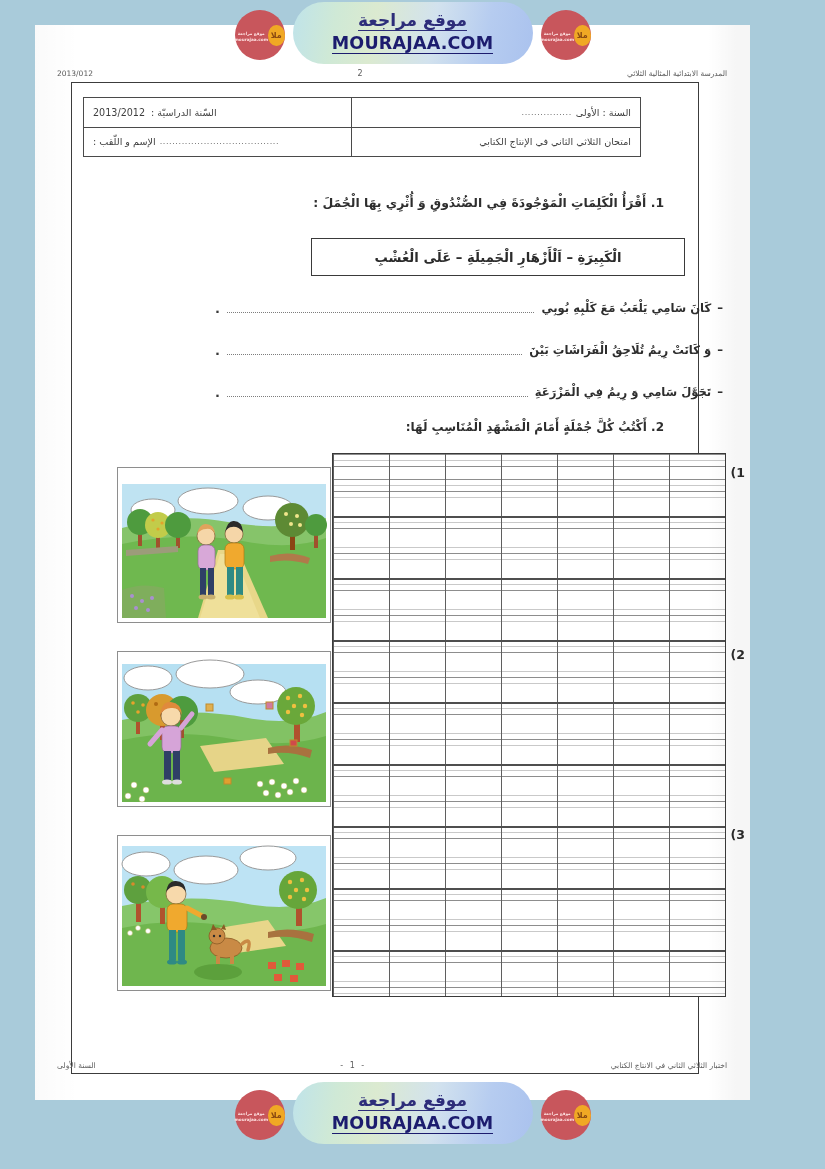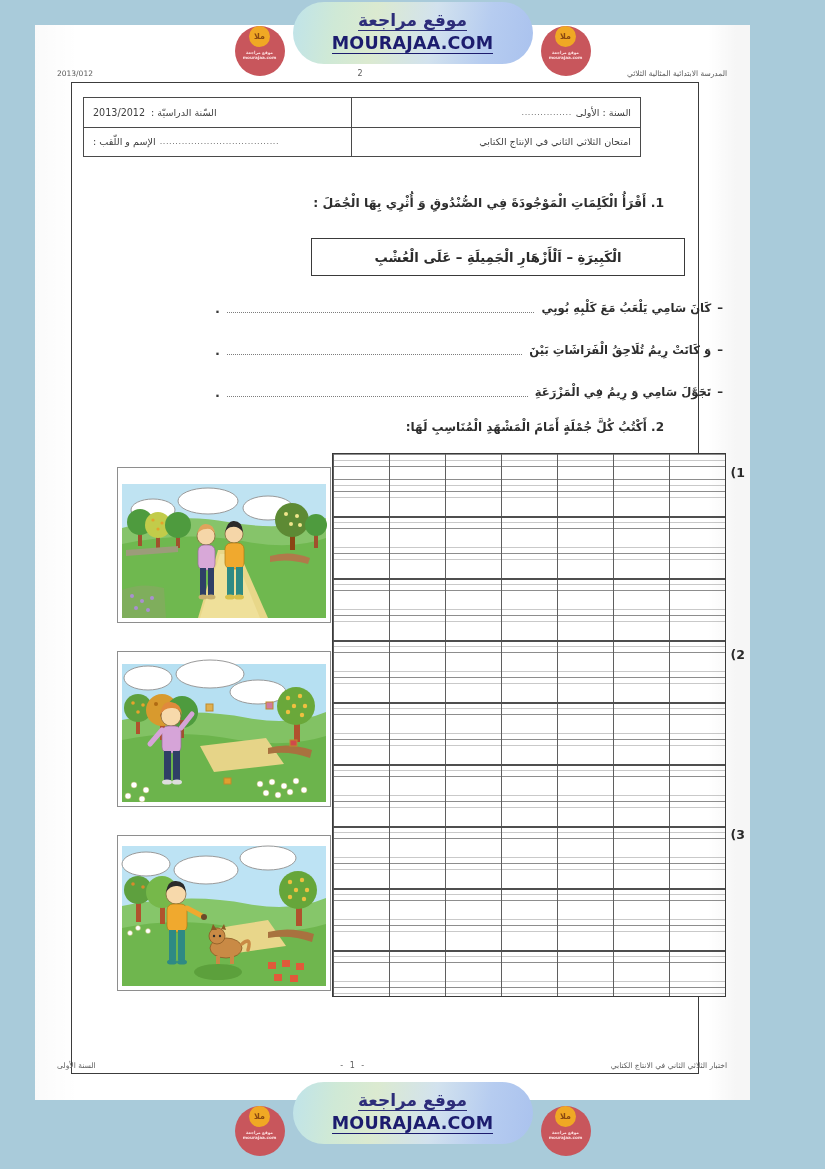--- a/index.html
+++ b/index.html
@@ -27,23 +27,23 @@
   .wm-l1{
     font-size:17px;font-weight:bold;color:#2d2d7a;line-height:1.05;
     border-bottom:1.6px solid #2d2d7a;padding-bottom:1px;direction:rtl;
   }
   .wm-l2{
     font-size:17.5px;font-weight:bold;color:#1c1c6e;line-height:1.15;
     border-bottom:1.6px solid #1c1c6e;letter-spacing:.2px;margin-top:2px;
     font-family:"DejaVu Sans","Liberation Sans",sans-serif;
   }
   .wm-badge{
-    position:absolute;top:24px;width:50px;height:50px;border-radius:50%;
-    background:#c8565c;display:flex;flex-direction:column;
-    align-items:center;
+    position:absolute;top:8px;width:50px;height:50px;border-radius:50%;
+    background:#c8565c;display:flex;flex-direction:row;
+    align-items:center;justify-content:center;
   }
   .wm-badge.left{left:-58px;}
   .wm-badge.right{right:-58px;}
   .wm-badge .disc{
     width:21px;height:21px;border-radius:50%;background:#f0a824;
     display:flex;align-items:center;justify-content:center;
     font-size:8px;font-weight:bold;color:#8a4a12;
   }
   .wm-badge .cap{
     font-size:4.2px;color:#ffe2e2;line-height:1.25;margin-top:3px;text-align:center;

